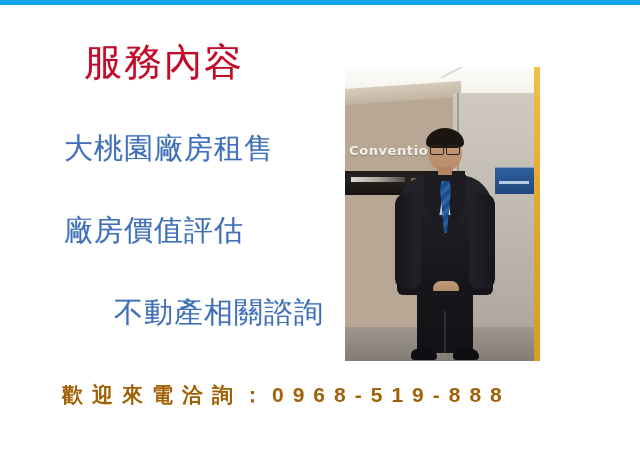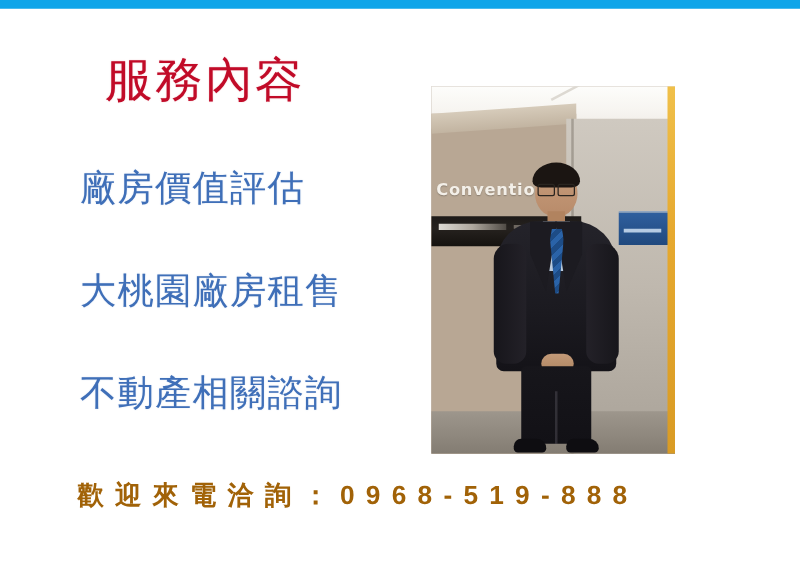--- a/index.html
+++ b/index.html
@@ -6,21 +6,21 @@
   body{
     width:640px;height:451px;
     background:#ffffff;
     font-family:"DejaVu Sans","Liberation Sans",sans-serif;
     overflow:hidden;
     position:relative;
   }
   .slide{
     position:absolute;inset:0;
     background:#ffffff;
-    border-top:7px solid #0ea5e9;
+    border-top:5px solid #0ea5e9;
     box-sizing:border-box;
   }
 
   
   .title{
     position:absolute;
     left:84px; top:34px;
     font-family:"DejaVu Sans","Liberation Sans",sans-serif;
     font-size:38px;
     line-height:46px;
@@ -38,21 +38,21 @@
   }
   .bullet{
     font-size:29px;
     line-height:34px;
     letter-spacing:1px;
     color:#3F6FB8;
     white-space:nowrap;
     margin-bottom:48px;
     text-shadow:0 0 1px rgba(63,111,184,.30);
   }
-  .bullet:last-child{margin-bottom:0;}
+  .bullet:last-child{margin-bottom:0;text-align:right;}
 
   
   .photo-wrap{
     position:absolute;
     left:345px; top:62px;
     width:195px; height:294px;
     overflow:hidden;
     background:#b9ada0;
   }
   .photo{
@@ -244,22 +244,22 @@
   }
 </style>
 </head>
 <body>
 
 <div class="slide">
 
   <div class="title">服務內容</div>
 
   <div class="bullets">
+    <div class="bullet">大桃園廠房租售</div>
     <div class="bullet">廠房價值評估</div>
-    <div class="bullet">大桃園廠房租售</div>
     <div class="bullet">不動產相關諮詢</div>
   </div>
 
   <div class="photo-wrap">
     <div class="photo">
 
       <div class="ceil"></div>
       <div class="ceil-seam"></div>
 
       <div class="wall-wood"></div>

